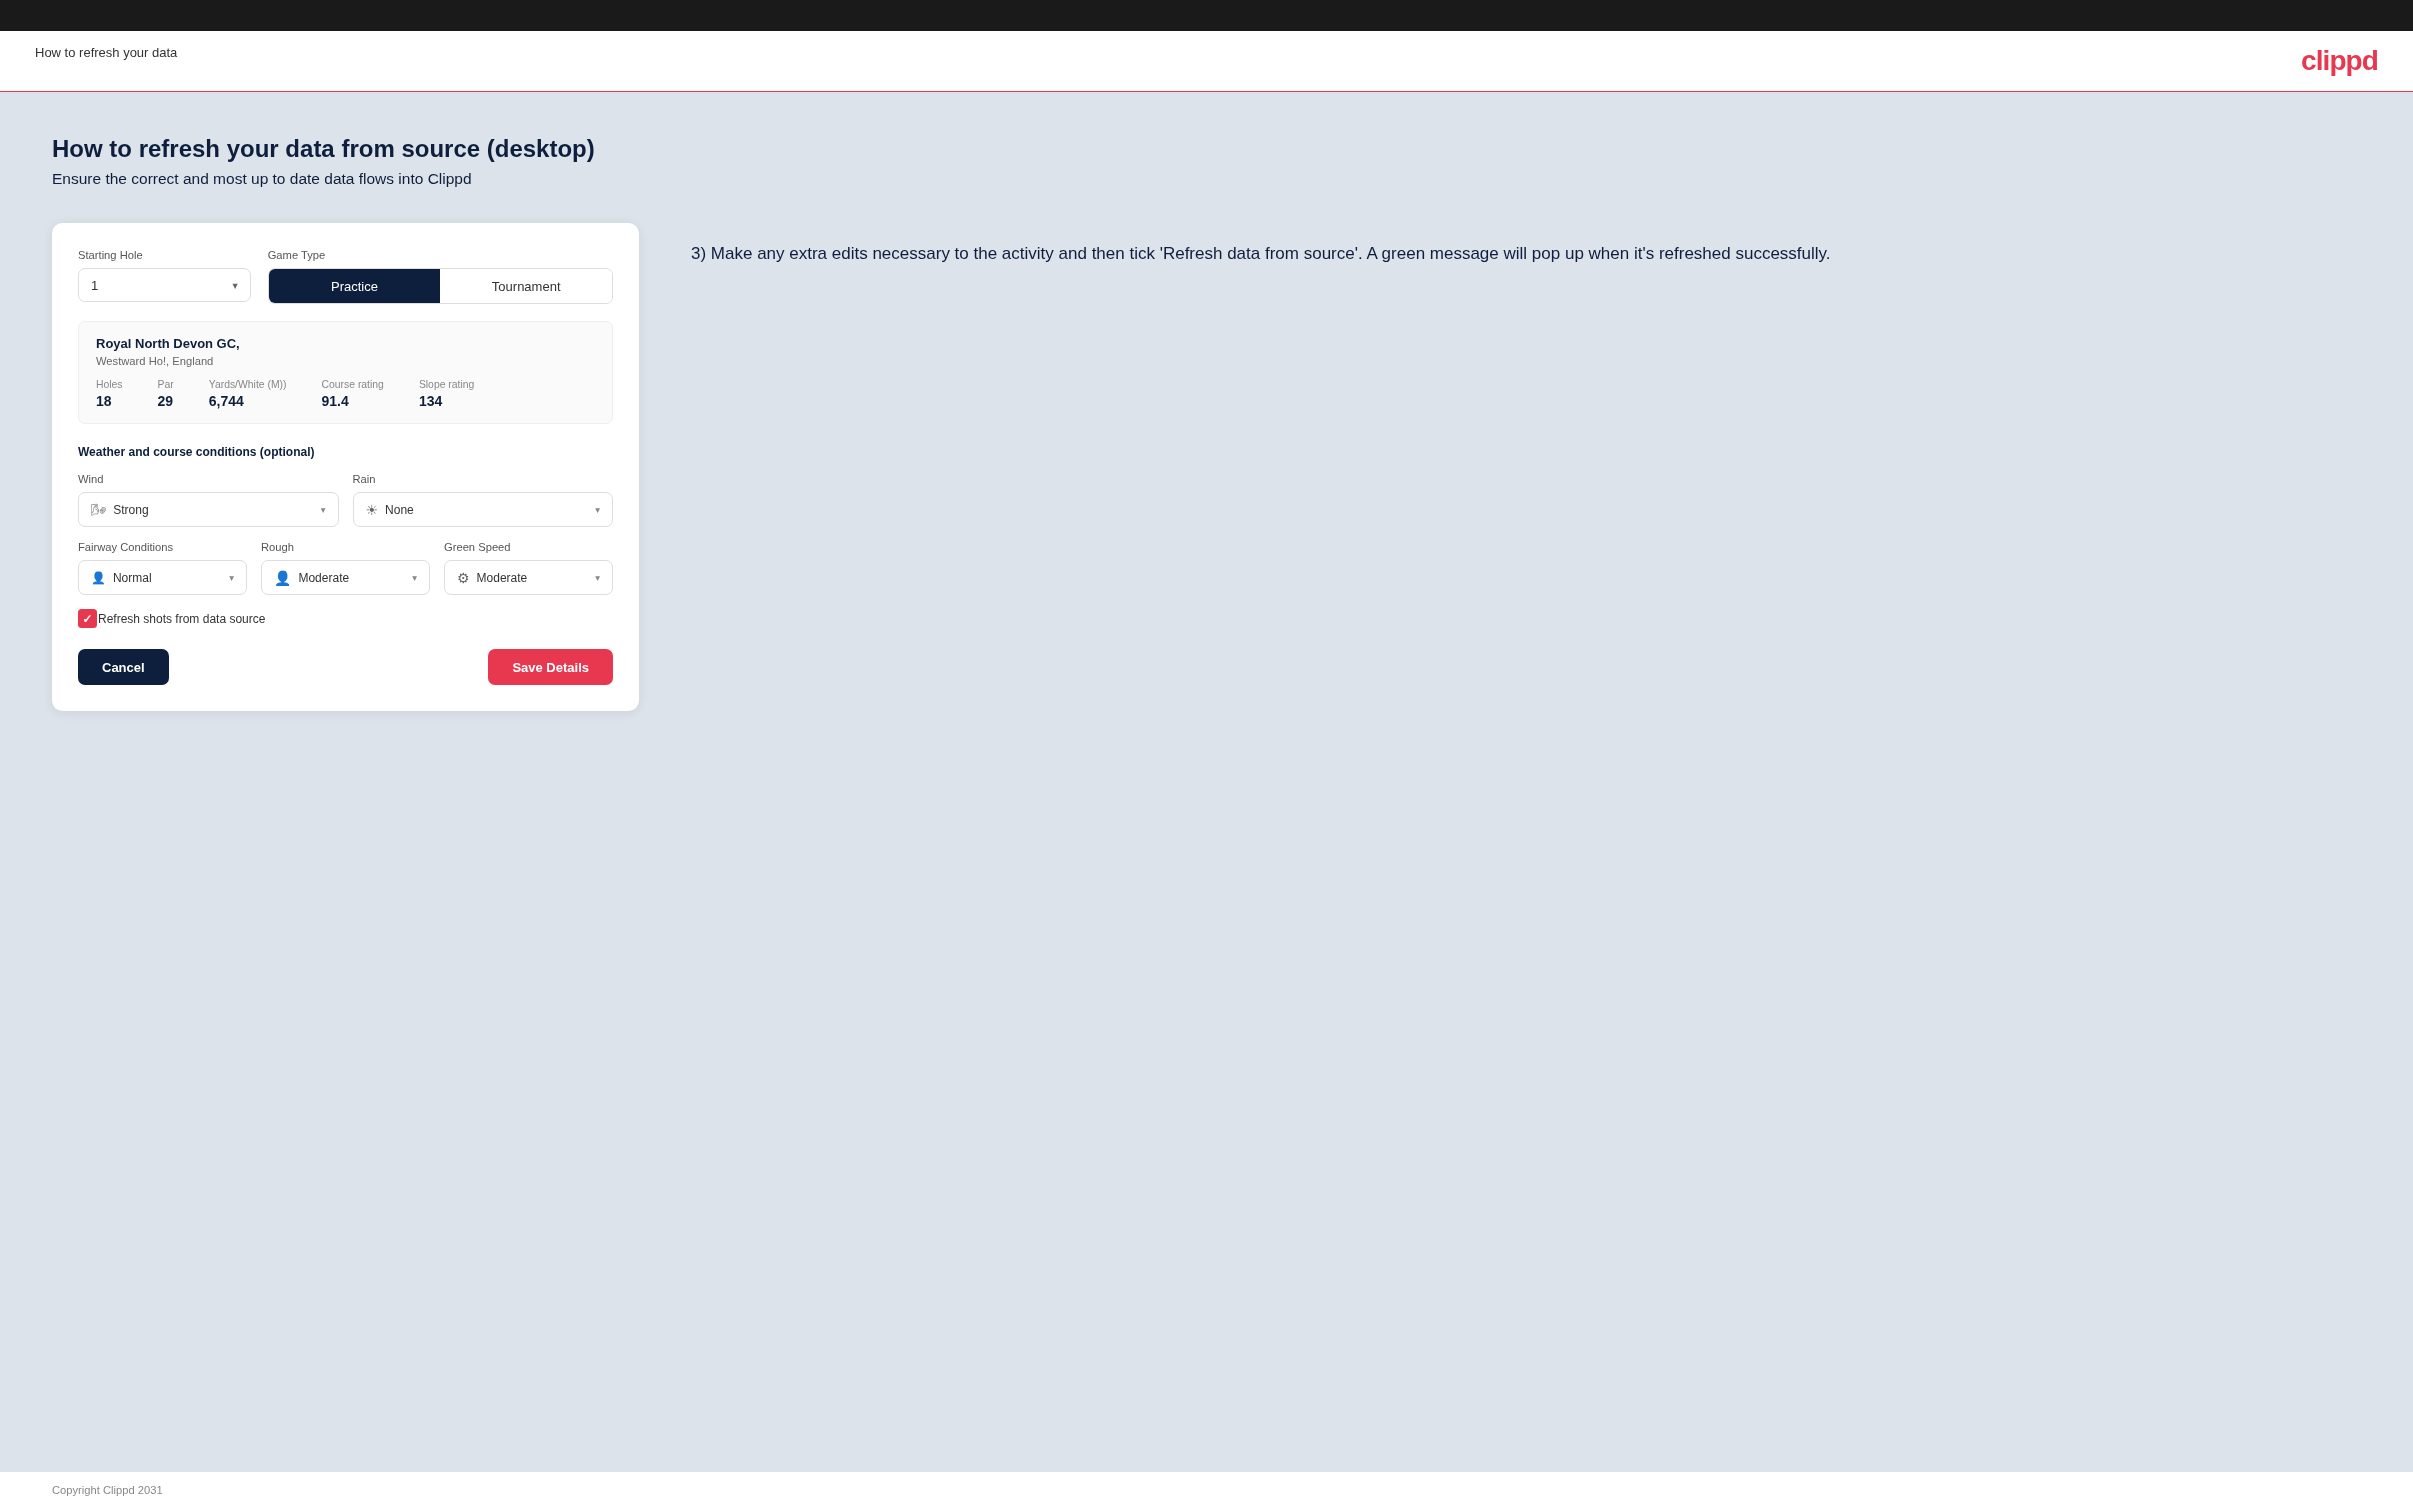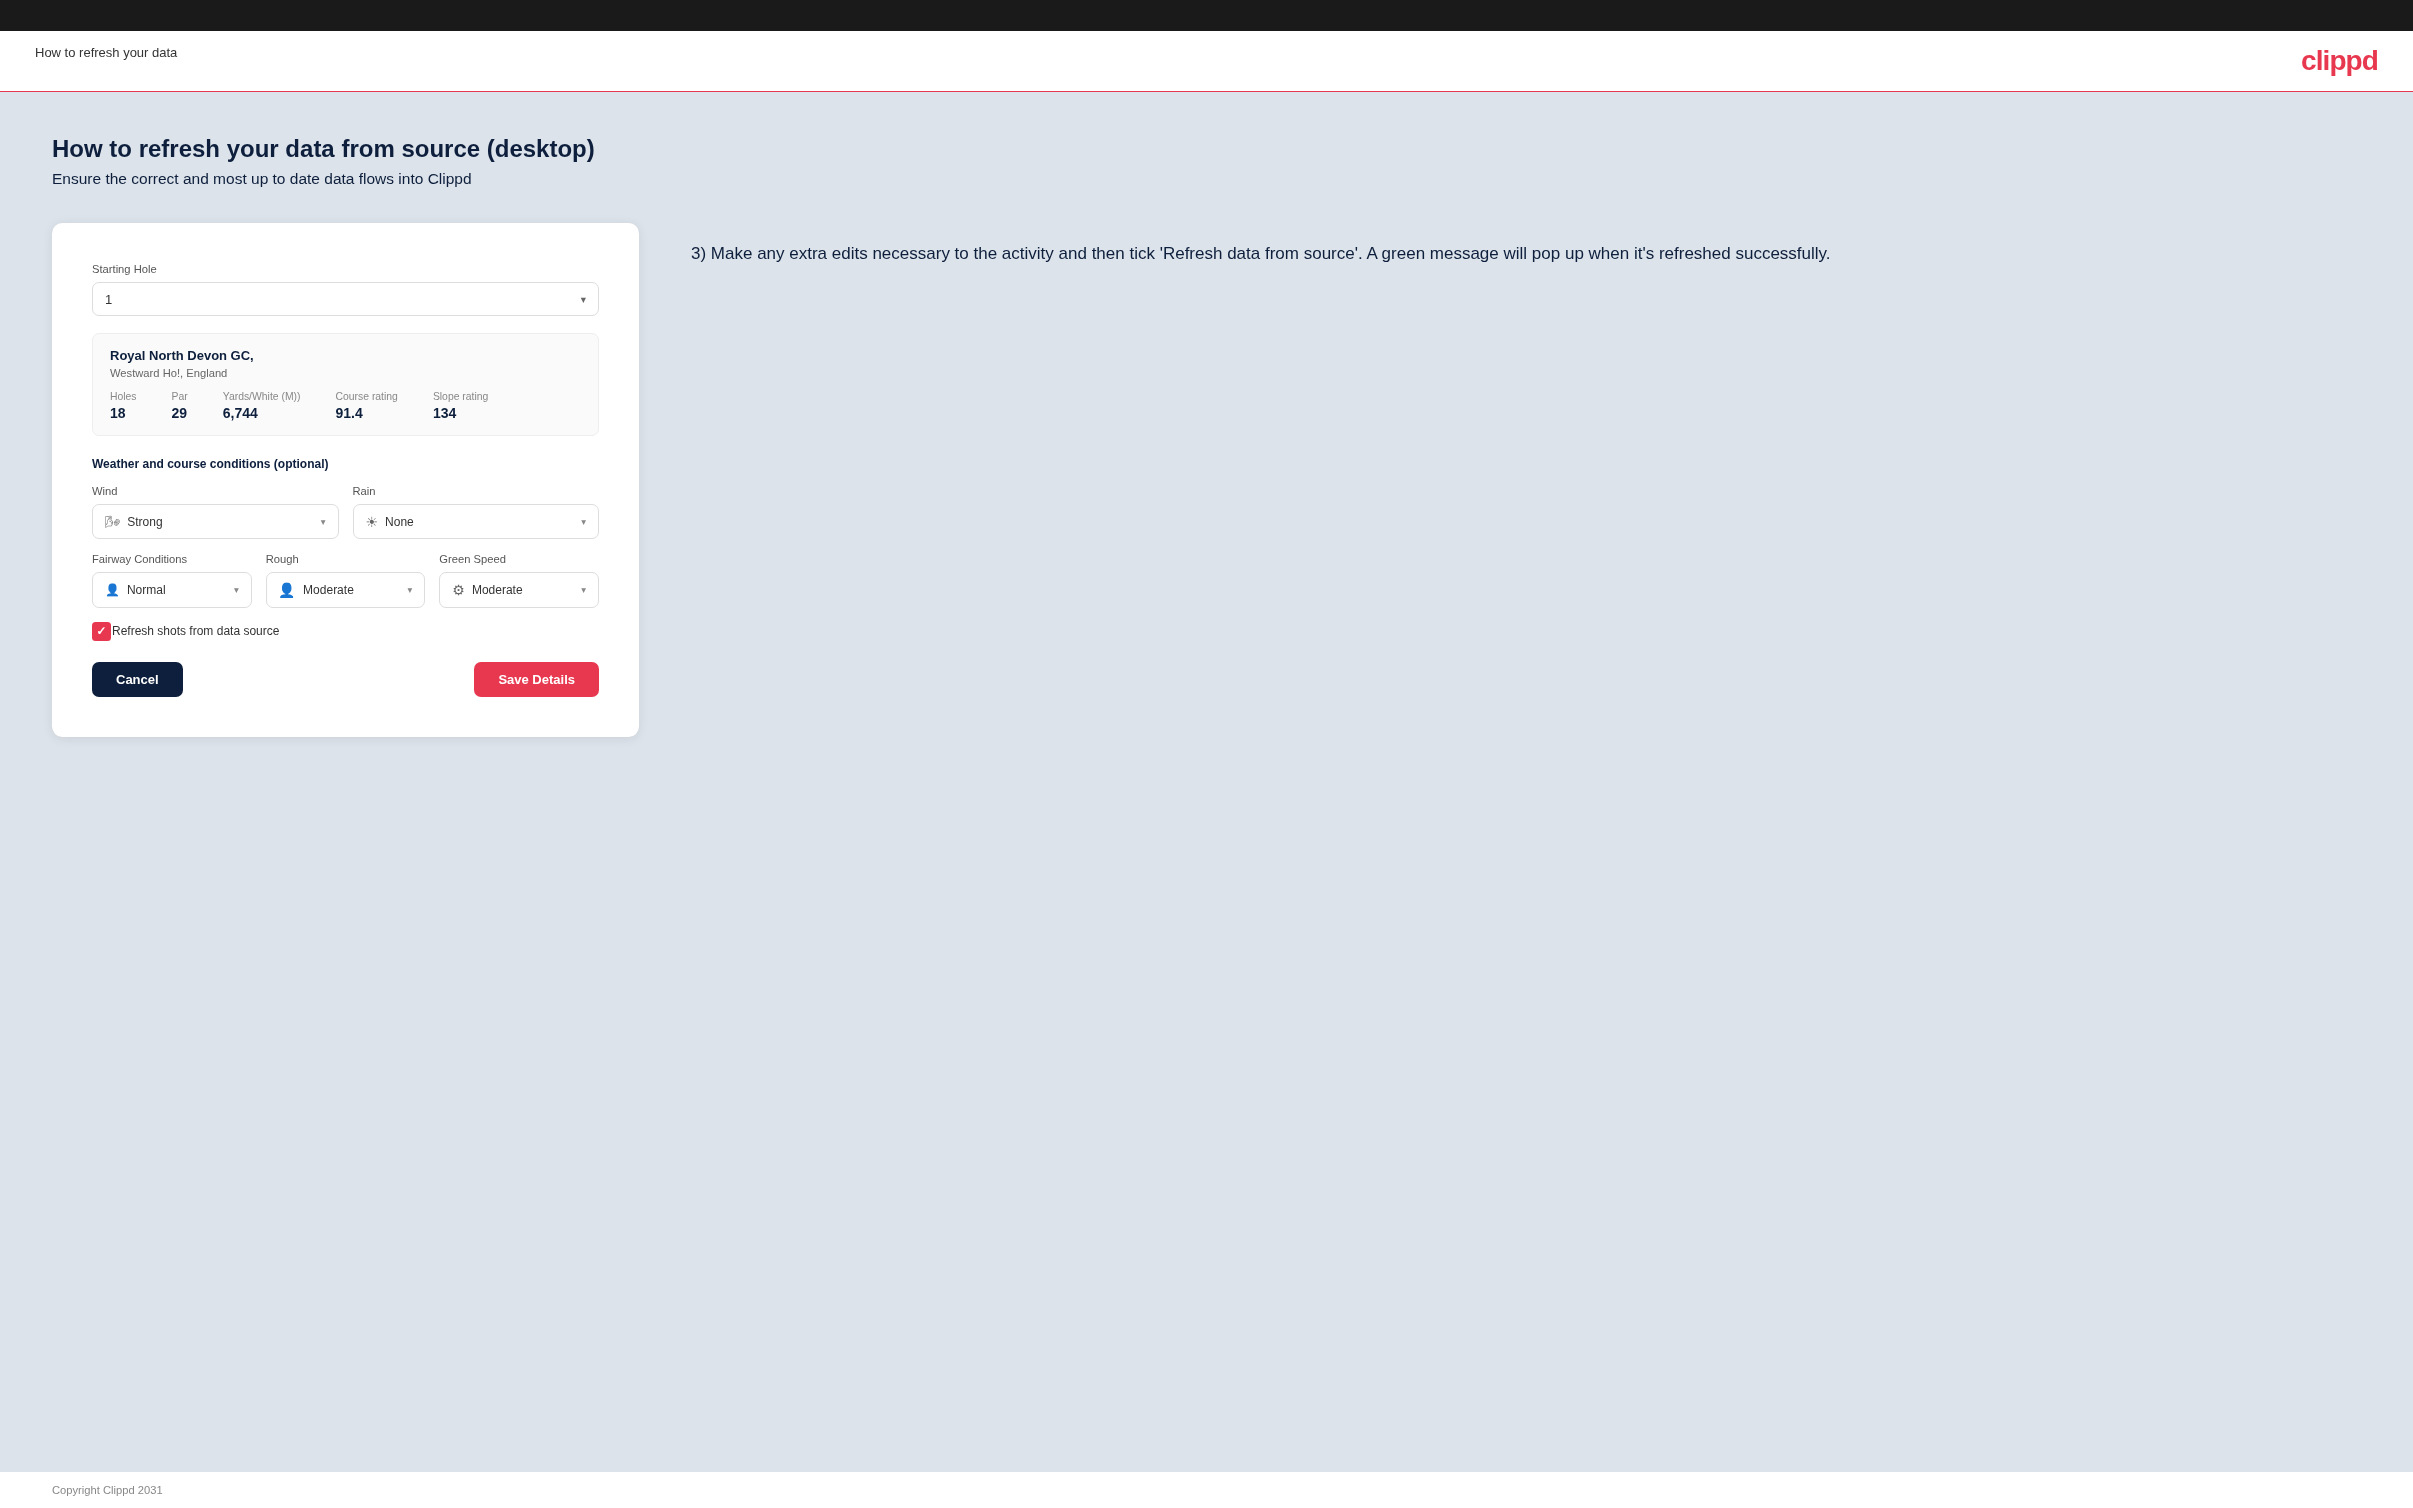--- a/index.html
+++ b/index.html
@@ -55,21 +55,21 @@
       margin-bottom: 35px;
     }
     .content-row {
       display: flex;
       gap: 52px;
       align-items: flex-start;
     }
     .form-card {
       background: #fff;
       border-radius: 10.4px;
-      padding: 40px;
+      padding: 26px;
       width: 587px;
       flex-shrink: 0;
       box-shadow: 0 1.7px 10.4px rgba(0,0,0,0.08);
     }
     .form-row {
       display: flex;
       gap: 17px;
       margin-bottom: 17px;
     }
     .form-group {
@@ -292,20 +292,27 @@
 
   <div class="content-row">
     <div class="form-card">
 
       <div class="form-row">
         <div class="form-group starting-hole-group">
           <label class="form-label">Starting Hole</label>
           <div class="form-select">
             <span>1</span>
             <span class="chevron">▾</span>
+          </div>
+        </div>
+        <div class="form-group game-type-group">
+          <label class="form-label">Game Type</label>
+          <div class="game-type-buttons">
+            <button class="game-type-btn active">Practice</button>
+            <button class="game-type-btn inactive">Tournament</button>
           </div>
         </div>
       </div>
 
       <div class="course-info-box">
         <div class="course-name">Royal North Devon GC,</div>
         <div class="course-location">Westward Ho!, England</div>
         <div class="course-stats">
           <div class="course-stat">
             <span class="stat-label">Holes</span>

